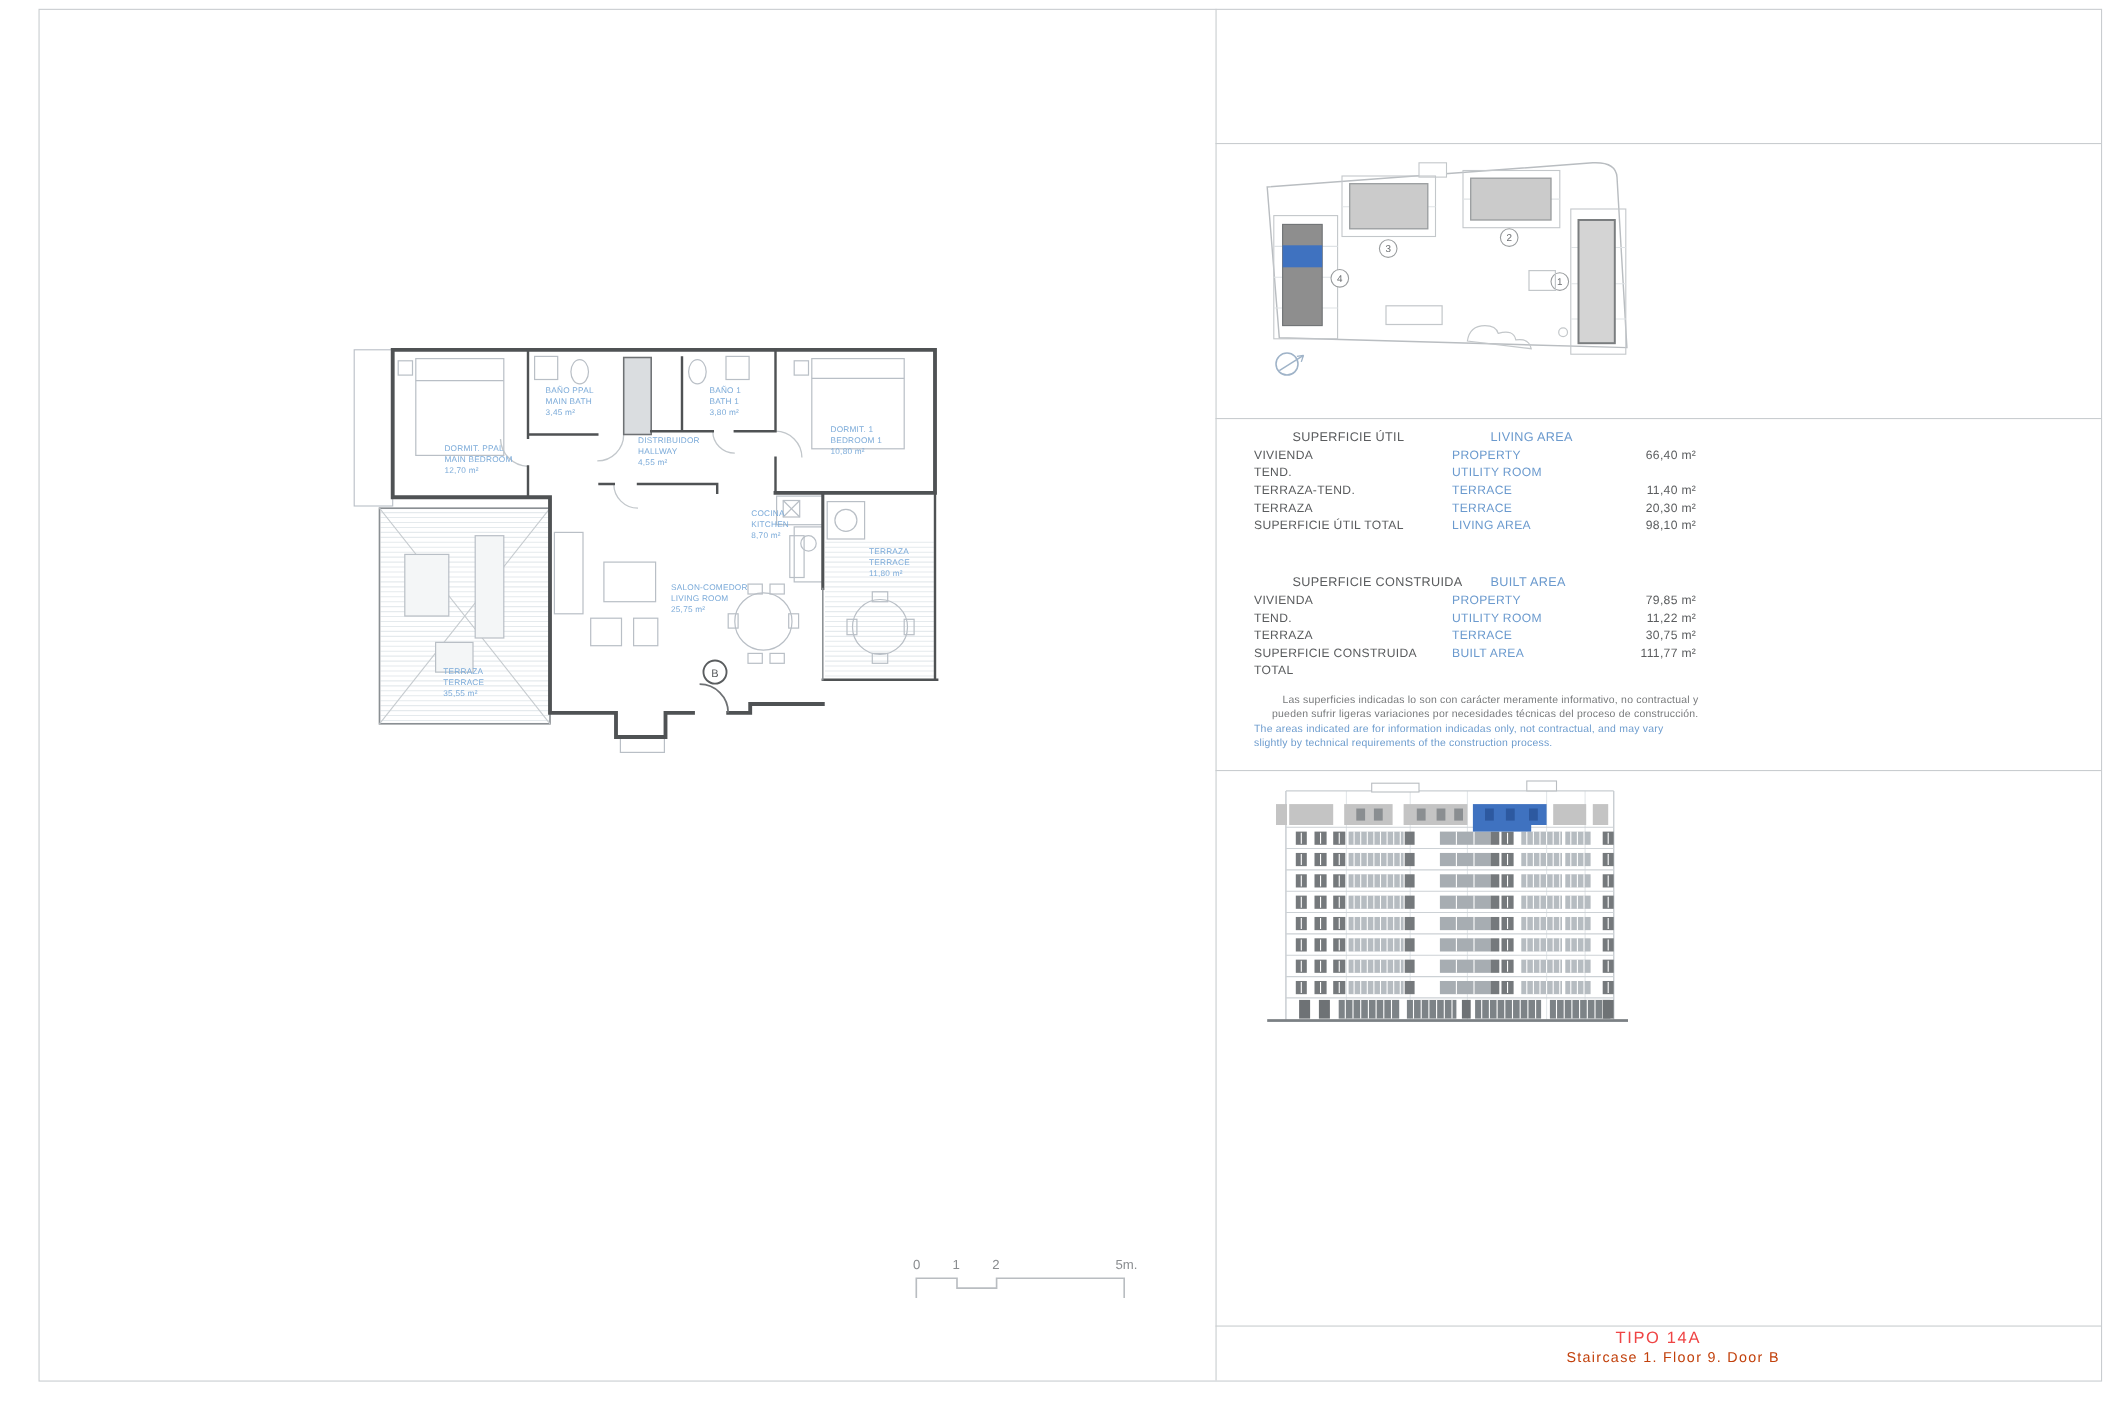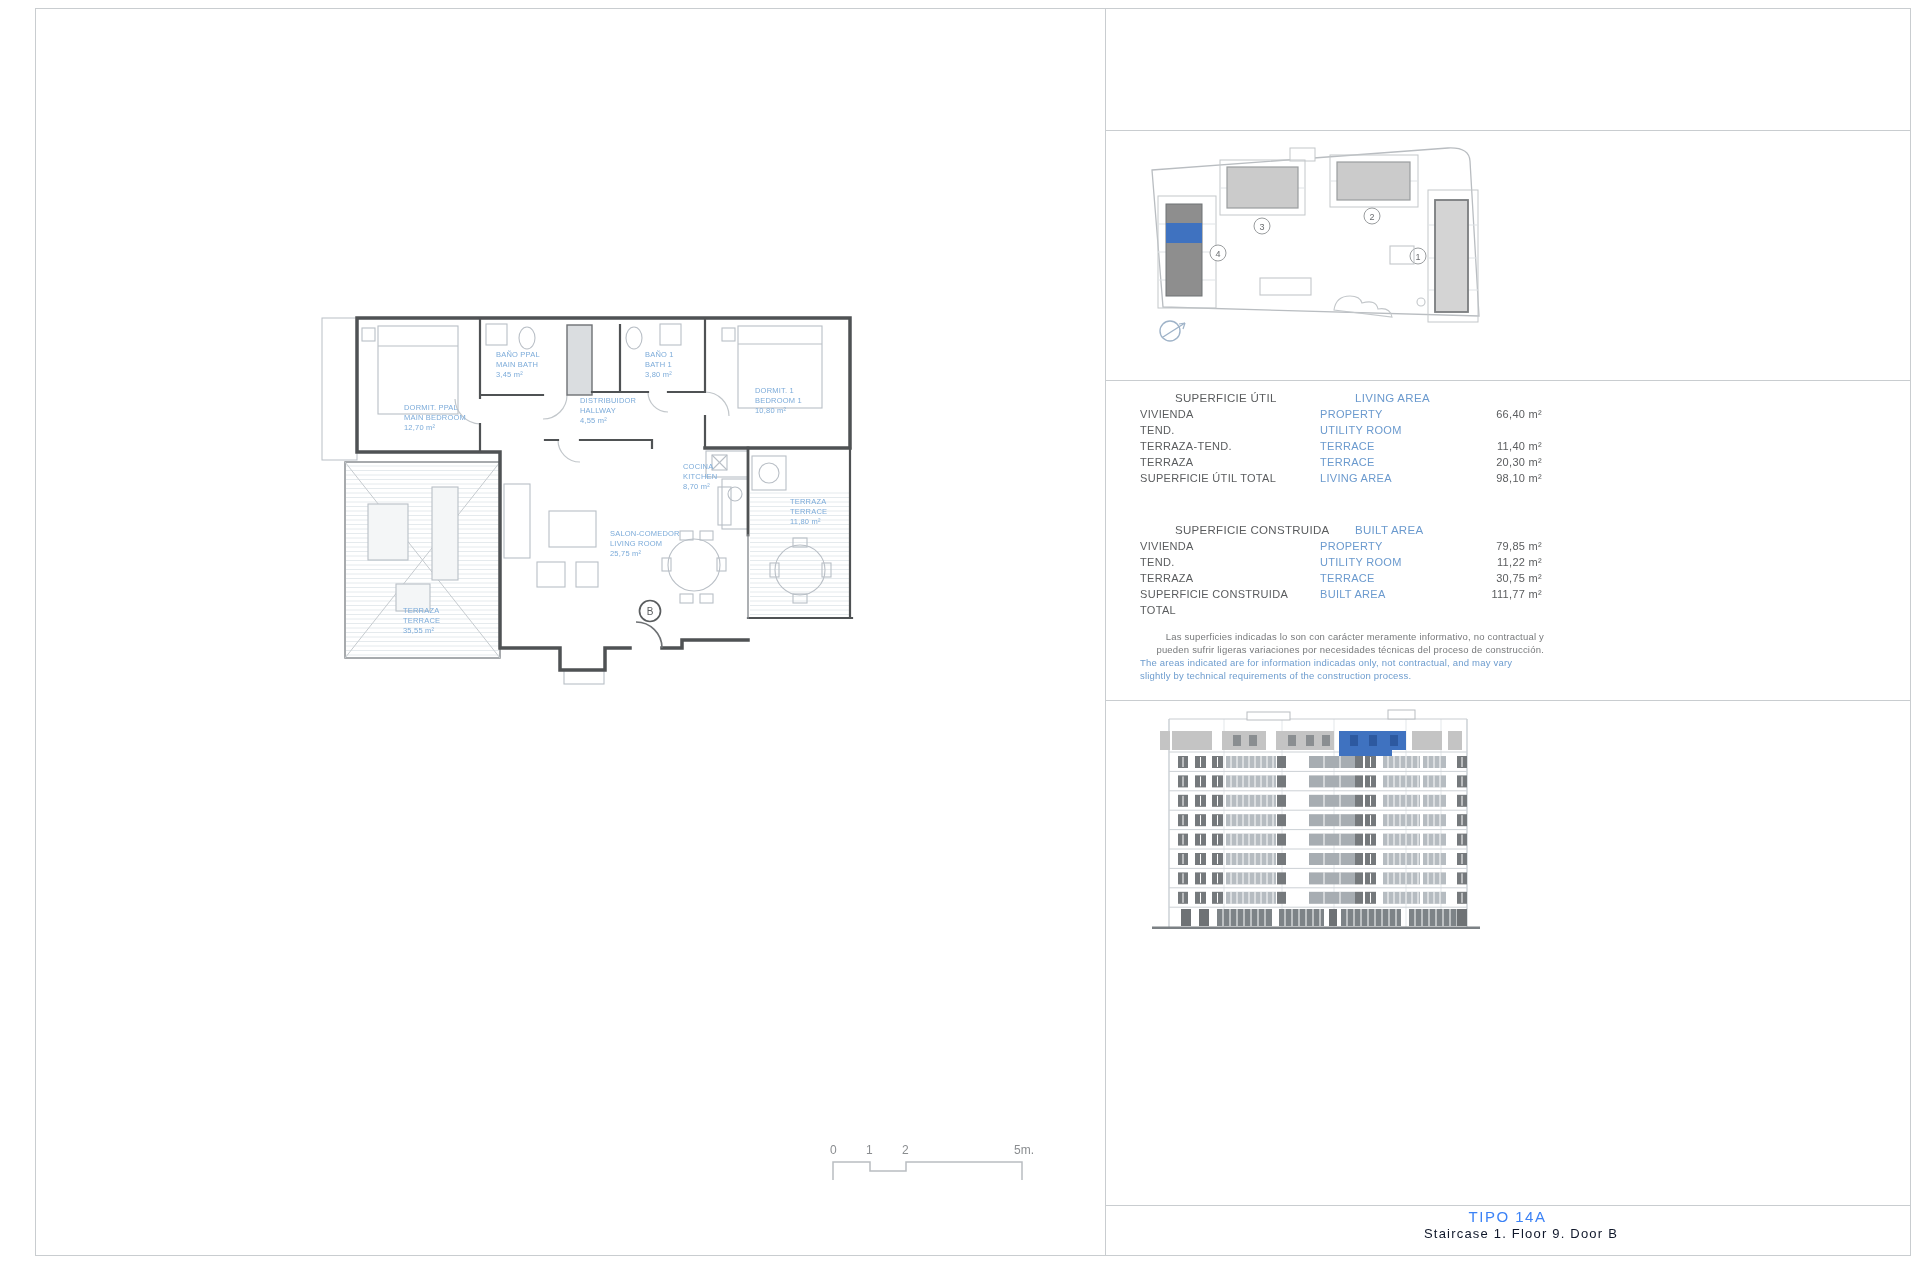--- a/index.html
+++ b/index.html
@@ -16,23 +16,23 @@
   .c2{flex:1;color:#6b9ace;}
   .c3{width:68px;text-align:right;color:#5a5c5e;}
   .hdr .c1{font-size:11.5px;margin-left:35px;}
   .hdr .c2{font-size:11.5px;}
   
   .disc{left:1140px;top:630px;width:404px;font-size:9.5px;line-height:13px;letter-spacing:.2px;}
   .disc .es{color:#77797b;text-align:right;}
   .disc .en{color:#6d9cce;}
   
   .tblock{left:1105px;top:1208px;width:805px;text-align:center;}
-  .t1{font-size:15px;letter-spacing:1.5px;color:#3b82f6;}
+  .t1{font-size:15px;letter-spacing:1.5px;color:#ef4444;}
   .t2{font-size:14px;letter-spacing:1.2px;color:#58595b;margin-top:1px;}
-  .t3{font-size:13px;letter-spacing:1.2px;color:#0f172a;margin-top:1px;margin-left:27px;}
+  .t3{font-size:13px;letter-spacing:1.2px;color:#c2410c;margin-top:1px;margin-left:27px;}
   svg text{font-family:"Liberation Sans", sans-serif;}
   .roomlbl{fill:#7cabd9;font-size:7.5px;letter-spacing:.2px;}
   .scalelbl{fill:#8a8d90;font-size:12px;}
   .sitelbl{fill:#6a6d70;font-size:9px;}
 </style>
 </head>
 <body>
 
 <div id="page">
   <div class="abs sheet"></div>

